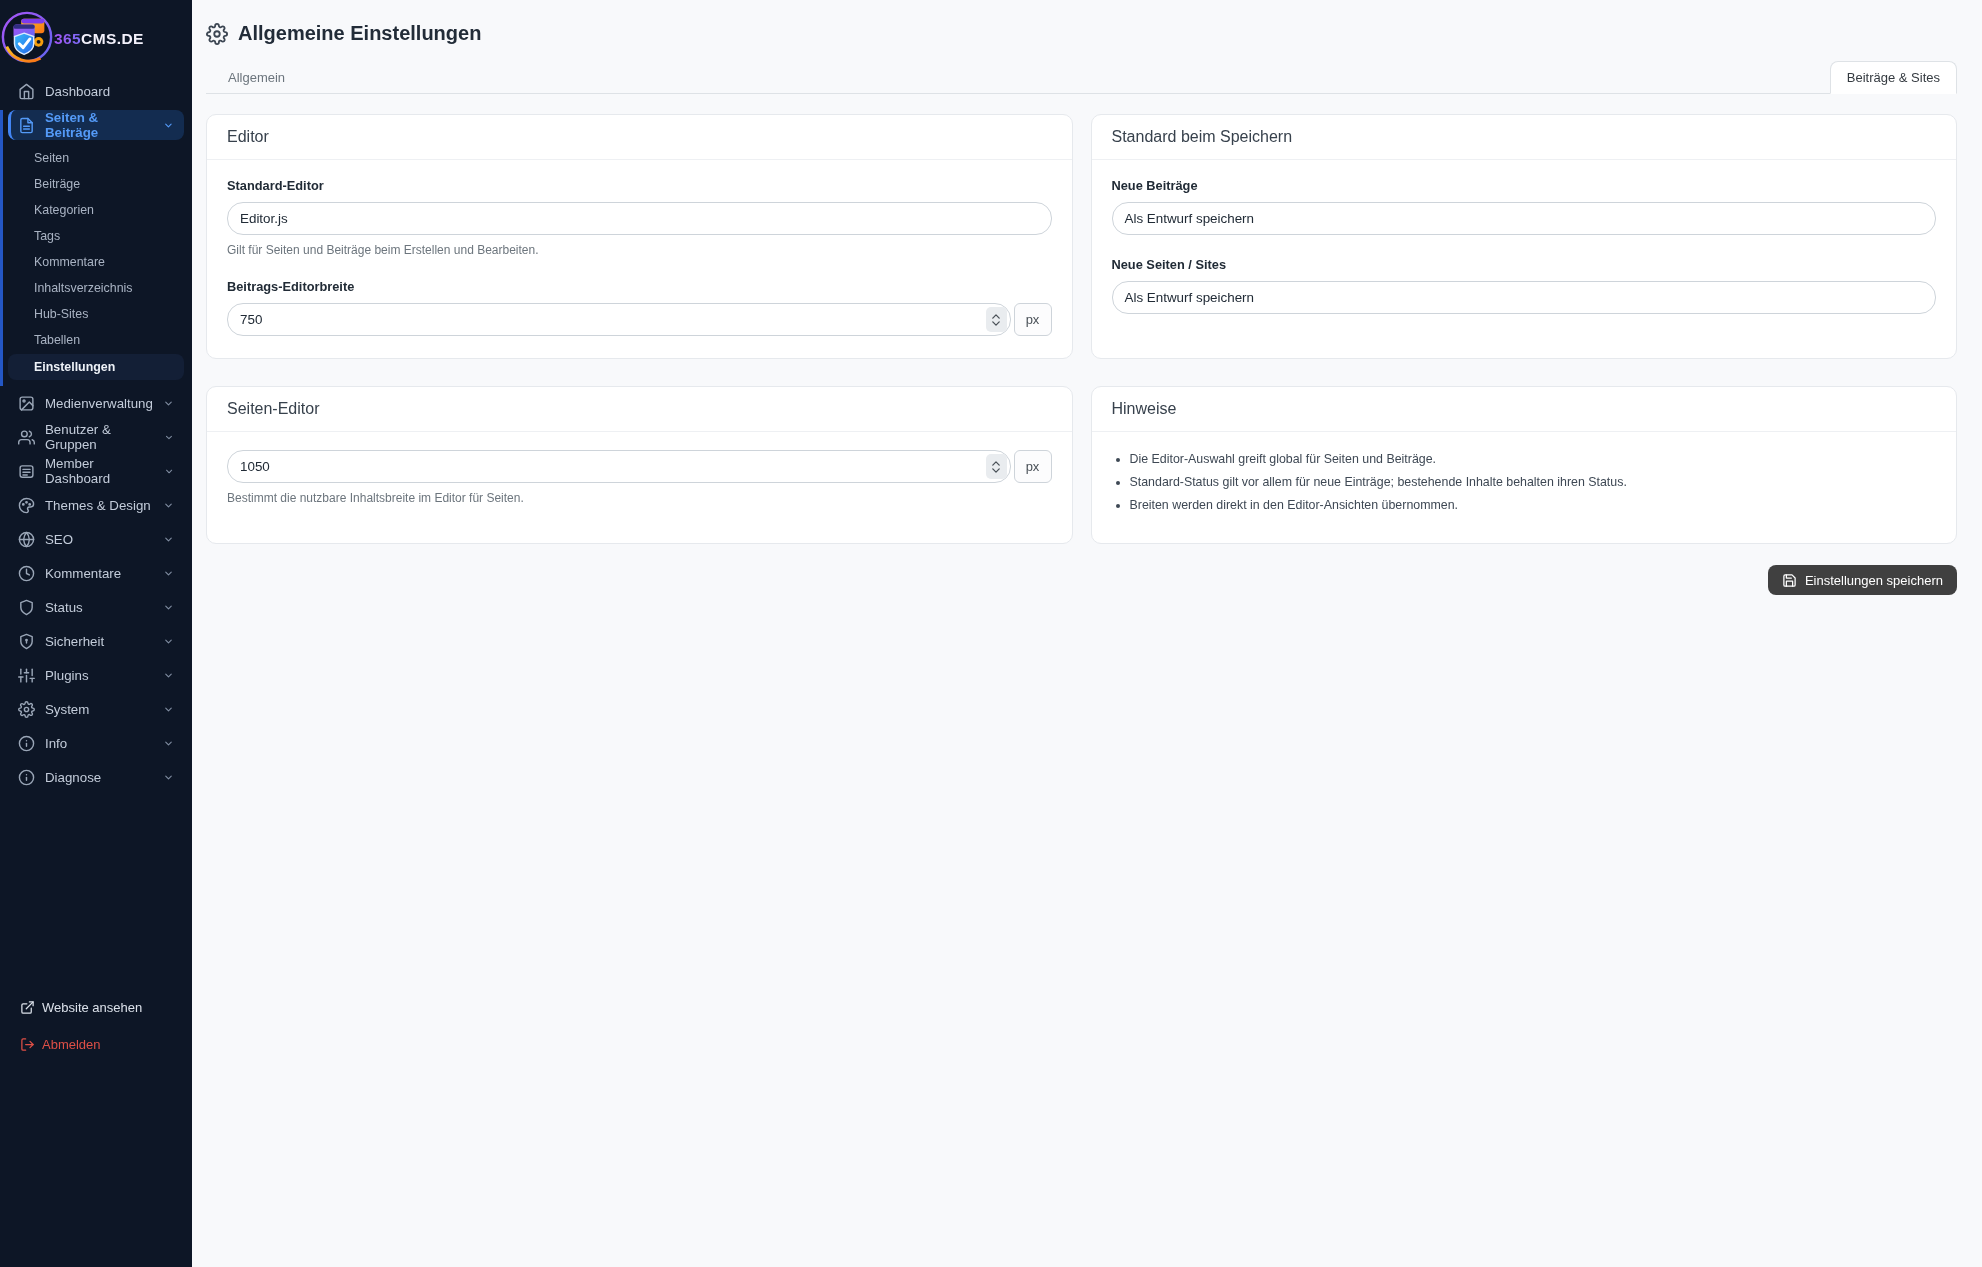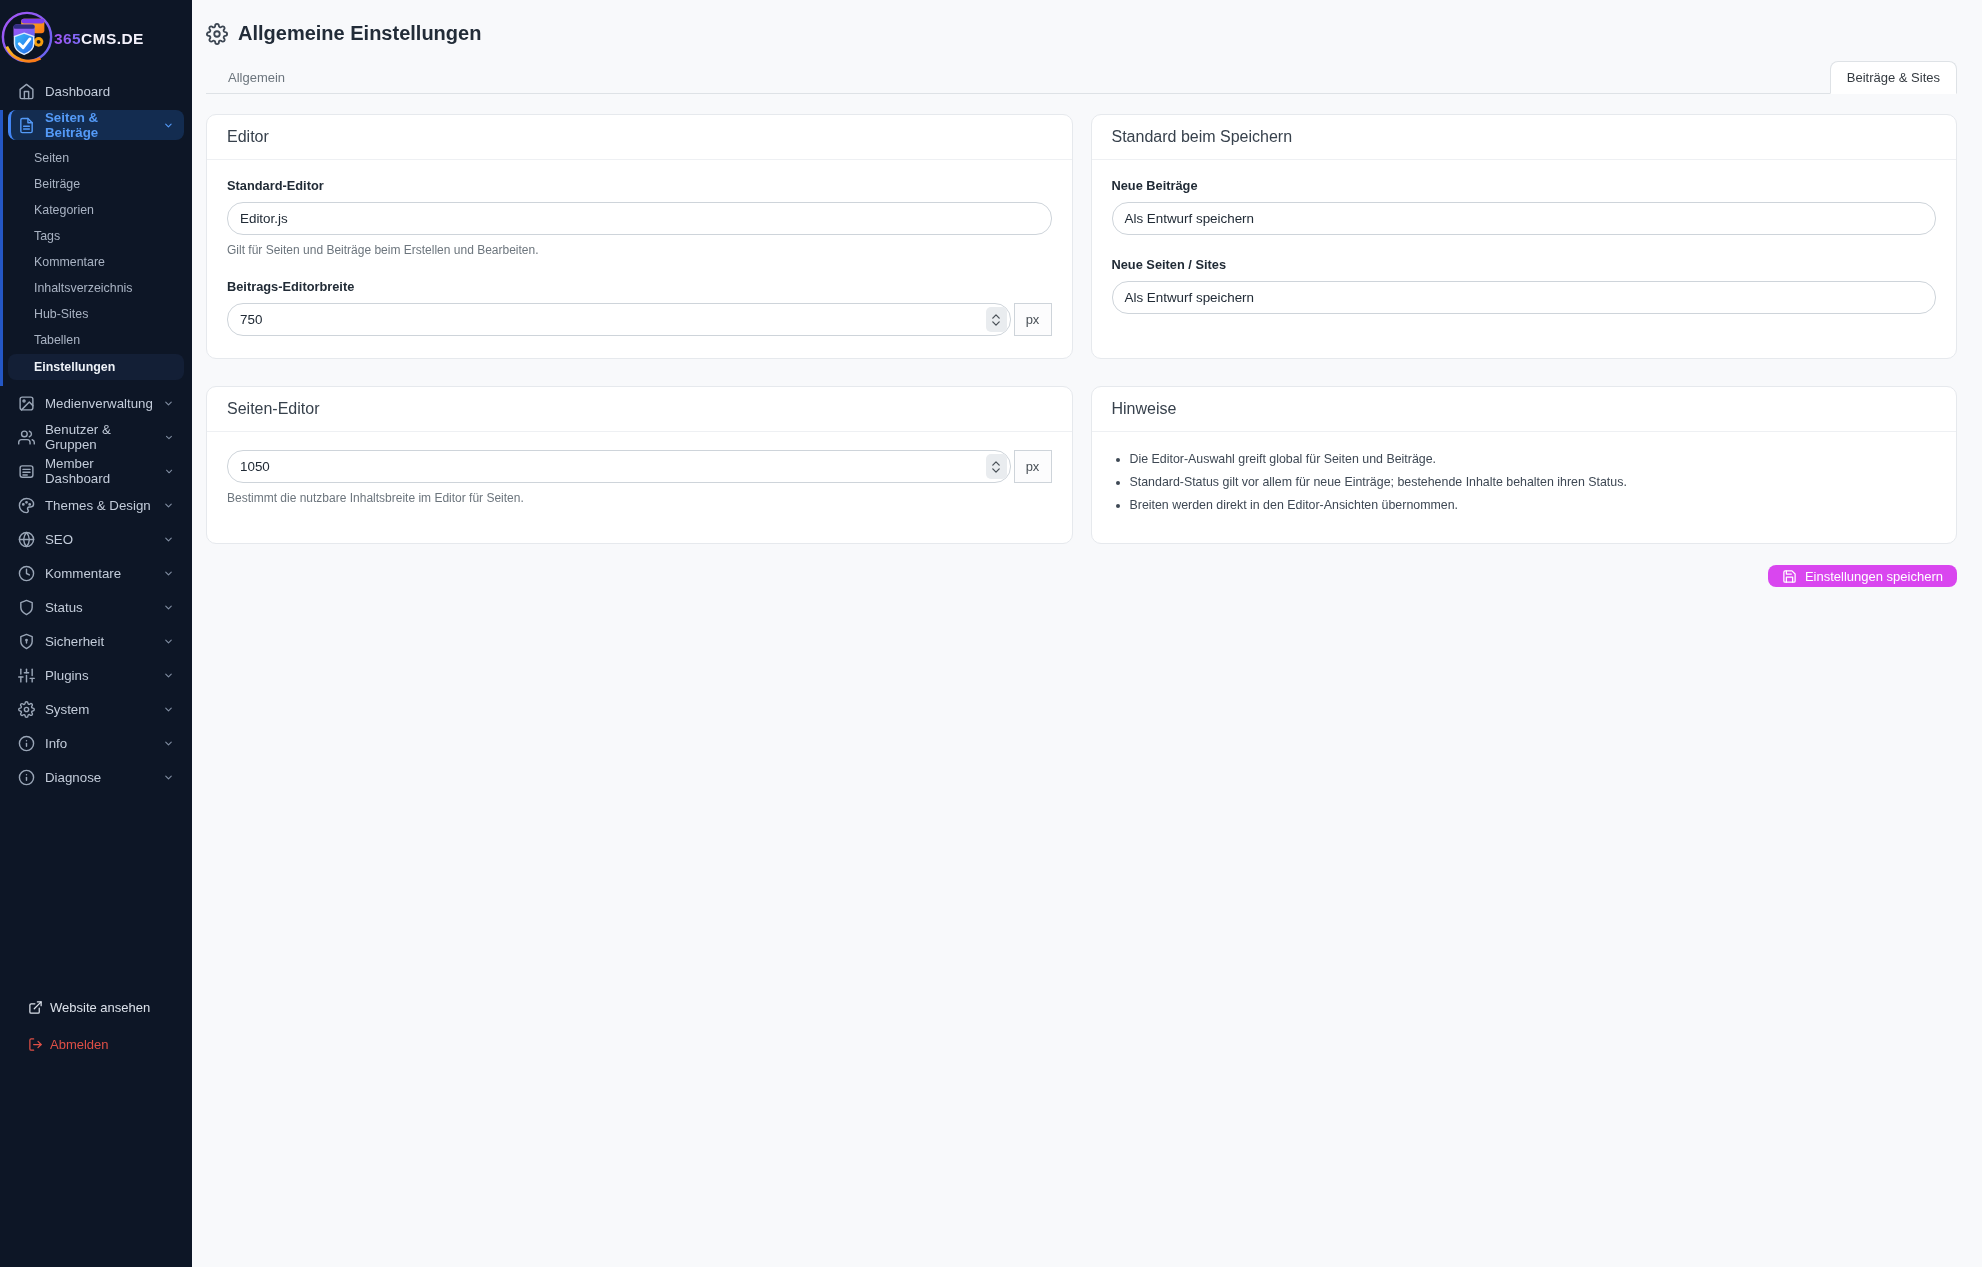--- a/index.html
+++ b/index.html
@@ -49,21 +49,21 @@
     color:#549af7; font-weight:700;
   }
   .nav-item.active-parent .ic, .nav-item.active-parent .chev { color:#549af7; }
   .submenu { padding:2px 0 6px; }
   .sub-item {
     height:24px; margin:0 0 2px; display:flex; align-items:center;
     padding-left:26px; border-radius:8px;
     font-size:12.4px; color:#a9b3c3; cursor:pointer;
   }
   .sub-item.active { background:#131f36; color:#eef2f8; font-weight:700; height:26px; }
-  .side-footer { position:absolute; left:12px; right:0; top:992px; padding:0 16px; }
+  .side-footer { position:absolute; left:4px; right:0; top:992px; padding:0 16px; }
   .side-link {
     display:flex; align-items:center; gap:7px;
     height:30px; margin-bottom:7px;
     font-size:13px; color:#dbe1ea; cursor:pointer;
   }
   .side-link .ic { width:15px; height:15px; }
   .side-link.danger { color:#de4f46; }
 
   
   .main { flex:1; padding:0 25px 0 14px; position:relative; }
@@ -126,34 +126,34 @@
   .stepper {
     position:absolute; right:4px; top:4px;
     width:21px; height:25px;
     background:#e9ecef; border-radius:5px;
     display:flex; flex-direction:column; align-items:center; justify-content:center; gap:2px;
     cursor:pointer;
   }
   .stepper svg { width:8px; height:5px; color:#495057; }
   .unit-addon {
     margin-left:3px; width:38px; height:33px;
-    border:1px solid #ced4da; border-radius:0;
+    border:1px solid #ced4da; border-radius:6px;
     background:#fcfcfd; color:#495057;
     display:flex; align-items:center; justify-content:center;
     font-size:13px;
   }
 
   .notes-list { margin:2px 0 0 18px; }
   .notes-list li { font-size:12.4px; color:#3e4854; margin-bottom:9px; }
 
   .save-row { grid-column:1 / span 2; display:flex; justify-content:flex-end; margin-top:-6px; }
   .btn-primary {
     display:flex; align-items:center; gap:8px;
-    height:22px; padding:0 14px;
-    background:#d946ef; color:#fff;
+    height:30px; padding:0 14px;
+    background:#404040; color:#fff;
     border:none; border-radius:8px;
     font-size:13px; font-family:"Liberation Sans", sans-serif;
     cursor:pointer;
   }
   .btn-primary .ic { width:15px; height:15px; }
 </style>
 </head>
 <body>
 
 <aside class="sidebar">

